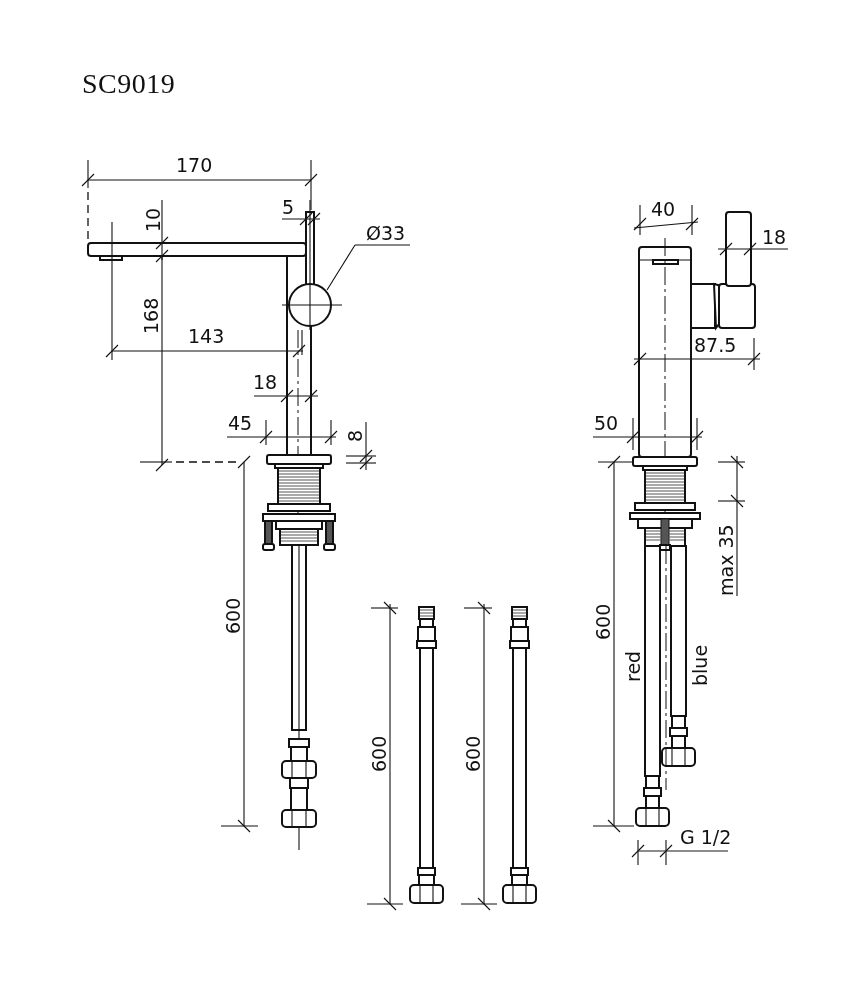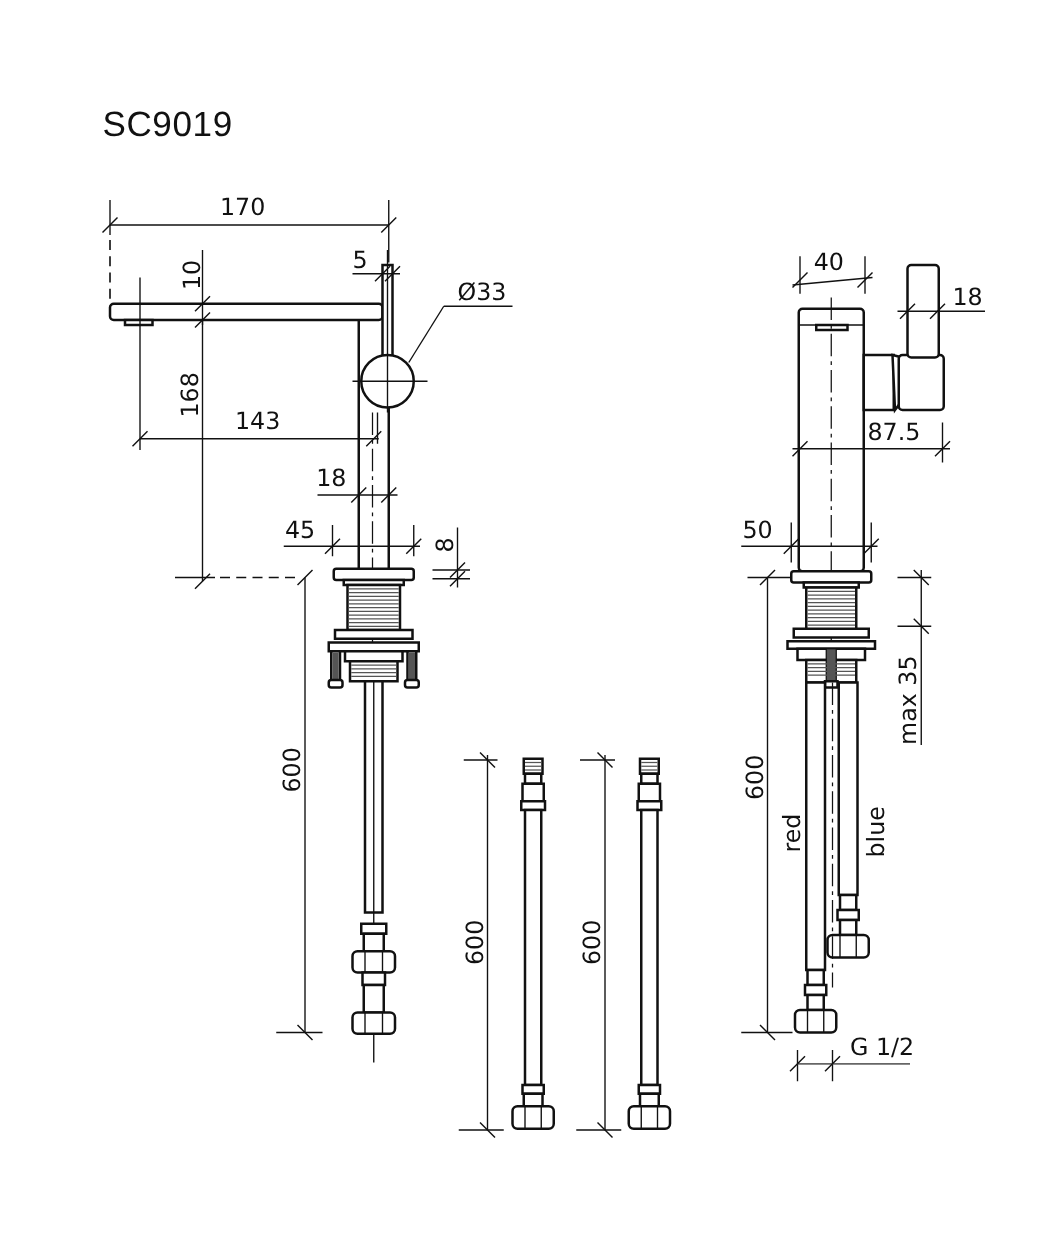--- a/index.html
+++ b/index.html
@@ -1,18 +1,18 @@
 <!DOCTYPE html>
 <html><head>
 <meta charset="utf-8">
 <style>
   html, body { margin: 0; padding: 0; background: #ffffff; }
   body { width: 843px; height: 1000px; position: relative; overflow: hidden; font-family: "DejaVu Sans", sans-serif; }
   svg { position: absolute; left: 0; top: 0; }
-  .title { position: absolute; left: 82px; top: 84px; font-size: 28px; color: #111; letter-spacing: 0.5px; font-family: Liberation Sans, sans-serif; }
+  .title { position: absolute; left: 82px; top: 68px; font-size: 28px; color: #111; letter-spacing: 0.5px; font-family: Liberation Serif, serif; }
   .dim { font-family: "DejaVu Sans", sans-serif; font-size: 19px; fill: #111; }
   .ln { stroke: #111; stroke-width: 1.1; fill: none; }
   .th { stroke: #111; stroke-width: 2; fill: none; }
   .part { stroke: #111; stroke-width: 2; fill: #fff; }
   .dash { stroke: #111; stroke-width: 1.3; fill: none; stroke-dasharray: 8 5; }
   .center { stroke: #111; stroke-width: 1; fill: none; stroke-dasharray: 18 4 3 4; }
   .thread { stroke: #555; stroke-width: 1; }
 </style>
 </head>
 <body>

